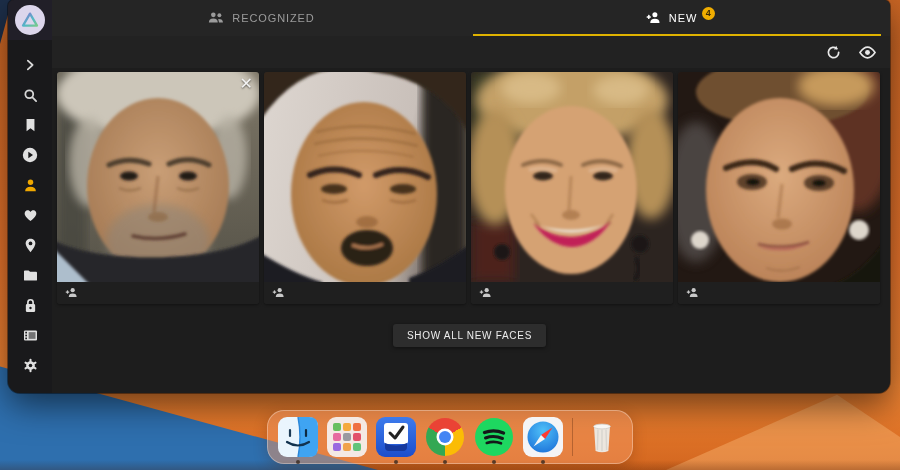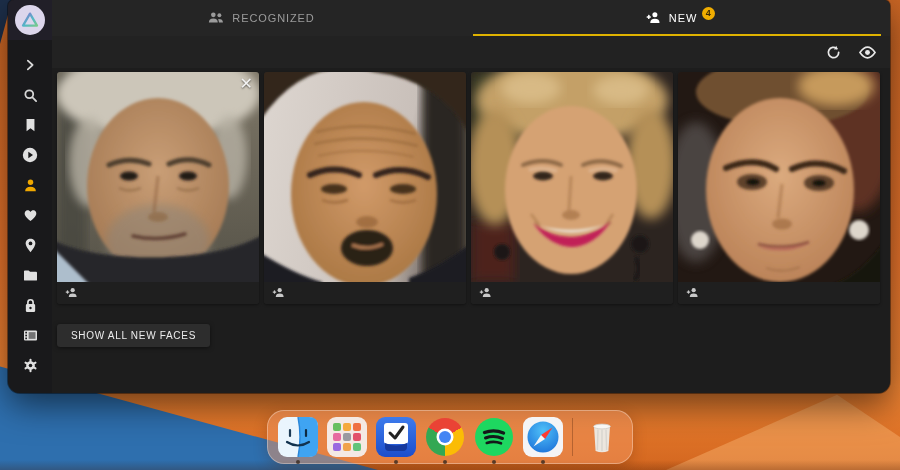--- a/index.html
+++ b/index.html
@@ -56,21 +56,21 @@
   .card { width:202px; background:#232323; border-radius:3px; overflow:hidden;
     box-shadow:0 1px 3px rgba(0,0,0,.4); }
   .photo { position:relative; width:202px; height:210px; overflow:hidden; }
   .photo svg { display:block; filter:blur(.6px) saturate(1.05); }
   .close-btn { position:absolute; top:4px; right:6px; color:#f2f2f2; font-size:16px;
     line-height:1; cursor:pointer; text-shadow:0 1px 2px rgba(0,0,0,.6);
     font-family:"DejaVu Sans", sans-serif; }
   .card-footer { height:22px; display:flex; align-items:center; padding-left:8px;
     background:#1f1f1f; }
 
-  .showall-wrap { display:flex; margin-top:20px; }
+  .showall-wrap { display:flex; justify-content:center; margin-top:20px; }
   .showall-btn { background:#2d2d2d; color:#ececec; font-size:10px; letter-spacing:.7px;
     padding:6px 14px; border:none; border-radius:3px; cursor:pointer;
     box-shadow:0 1px 4px rgba(0,0,0,.5); font-family:"Liberation Sans", sans-serif; }
 
   
   .dock { position:absolute; left:50%; transform:translateX(-50%); bottom:6px;
     height:54px; display:flex; align-items:center; gap:9px; padding:0 10px;
     background:rgba(244,152,100,.48); border:1px solid rgba(255,255,255,.32);
     border-radius:17px; box-shadow:0 4px 14px rgba(80,30,0,.25); }
   .dock-item { position:relative; width:40px; height:40px; cursor:pointer; }

